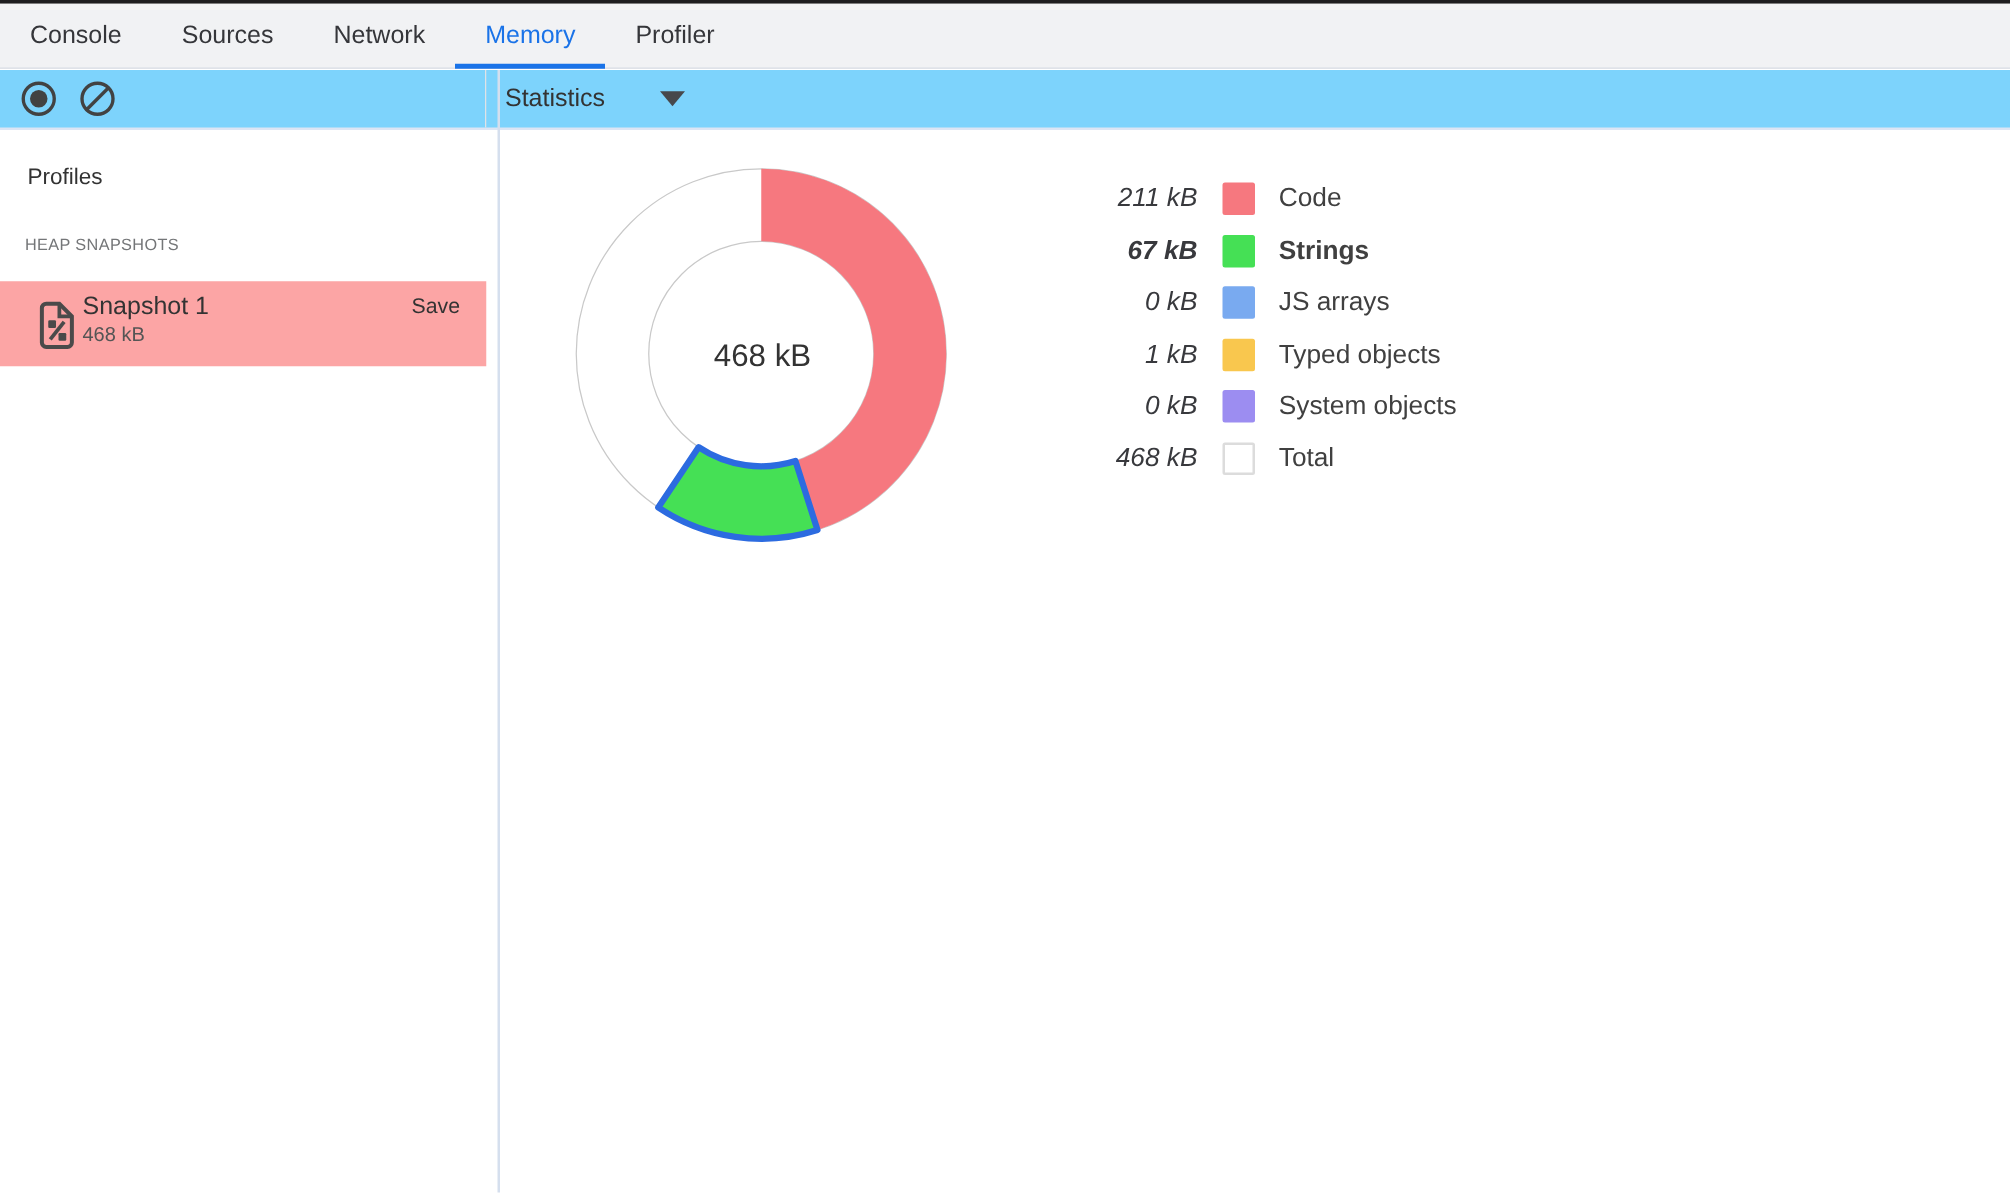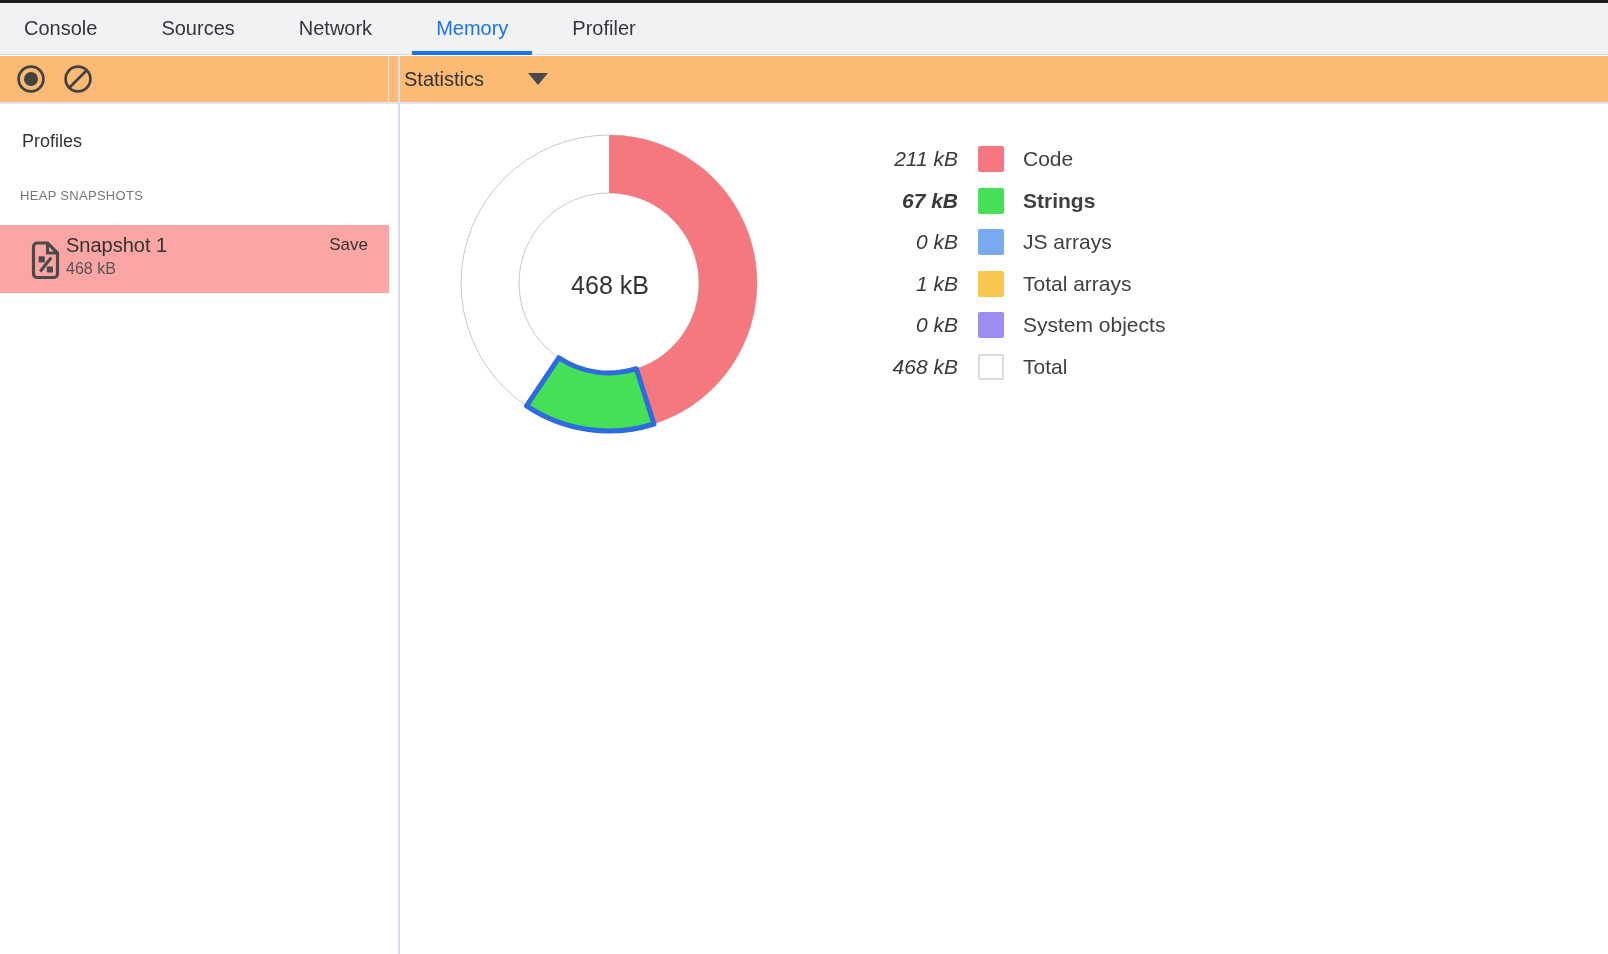--- a/index.html
+++ b/index.html
@@ -9,35 +9,35 @@
     background: #ffffff; color: #333;
     font-family: "Liberation Sans", "DejaVu Sans", sans-serif;
   }
   
   .top-strip { position: absolute; top: 0; left: 0; right: 0; height: 3px; background: #1d1d1f; }
 
   
   .tab-bar {
     position: absolute; top: 3px; left: 0; right: 0; height: 52px;
     background: #f1f2f4; border-bottom: 1px solid #d8dce3;
-    display: flex; align-items: stretch; gap: 16px;
+    display: flex; align-items: stretch;
   }
   .tab {
     padding: 0 24px; display: flex; align-items: center;
     font-size: 20px; color: #35363a; position: relative; cursor: default; white-space: nowrap;
   }
   .tab.active { color: #1a73e8; }
   .tab.active::after {
     content: ""; position: absolute; left: 0; right: 0; bottom: -1px; height: 4px; background: #1a73e8;
   }
 
   
   .toolbar {
     position: absolute; top: 56px; left: 0; right: 0; height: 48px;
-    background: #fdba74; border-bottom: 2px solid #dce5f4; display: flex;
+    background: #7dd3fc; border-bottom: 2px solid #dce5f4; display: flex;
   }
   .toolbar-left {
     width: 389px; flex: none; border-right: 1px solid #e0e2e6;
     display: flex; align-items: center; padding-left: 16px; gap: 17px;
   }
   .toolbar-main { flex: 1; display: flex; align-items: center; padding-left: 15px; }
   .icon-btn { width: 30px; height: 30px; display: block; cursor: pointer; }
   .stats-select { display: flex; align-items: center; font-size: 20px; color: #333; cursor: pointer; }
   .caret {
     margin-left: 44px; width: 0; height: 0;
@@ -153,21 +153,21 @@
         <div class="legend-label">Strings</div>
       </div>
       <div class="legend-row">
         <div class="legend-value">0 kB</div>
         <div class="legend-swatch" style="background: rgb(121, 170, 240);"></div>
         <div class="legend-label">JS arrays</div>
       </div>
       <div class="legend-row">
         <div class="legend-value">1 kB</div>
         <div class="legend-swatch" style="background: rgb(249, 199, 78);"></div>
-        <div class="legend-label">Total arrays</div>
+        <div class="legend-label">Typed objects</div>
       </div>
       <div class="legend-row">
         <div class="legend-value">0 kB</div>
         <div class="legend-swatch" style="background: rgb(156, 141, 241);"></div>
         <div class="legend-label">System objects</div>
       </div>
       <div class="legend-row">
         <div class="legend-value">468 kB</div>
         <div class="legend-swatch total" style="background: rgb(255, 255, 255);"></div>
         <div class="legend-label">Total</div>

